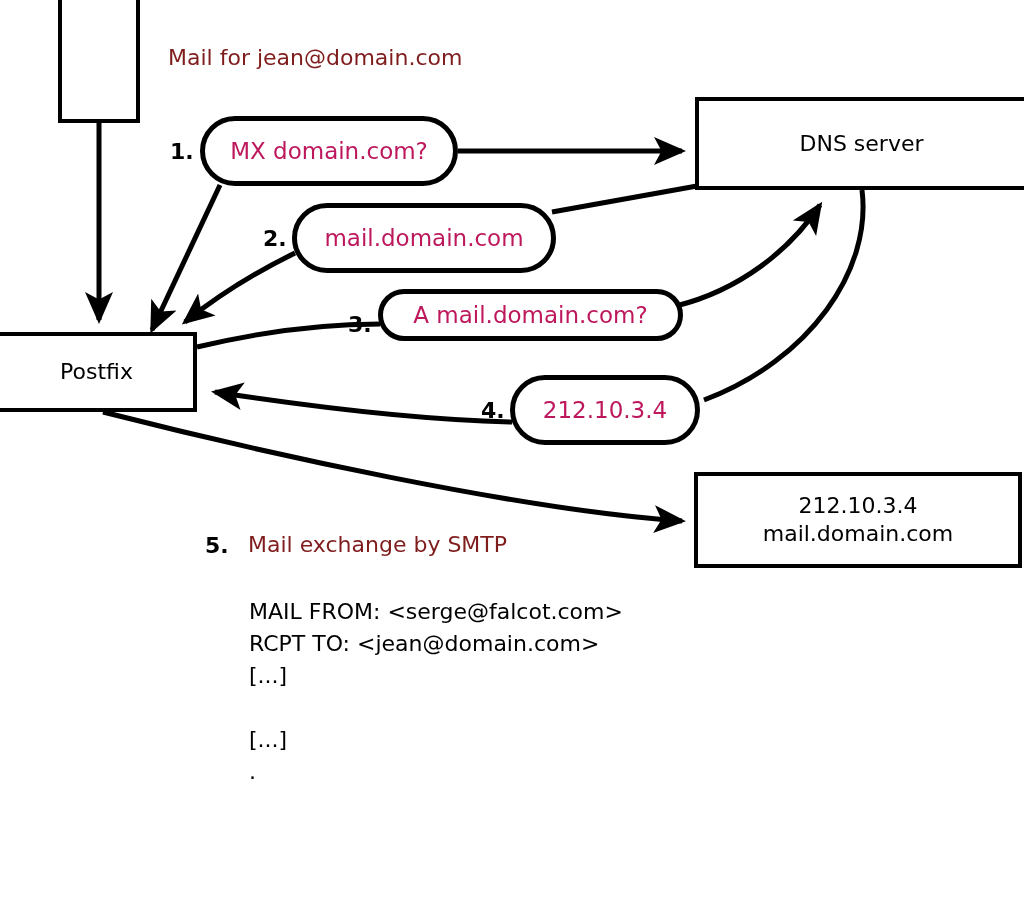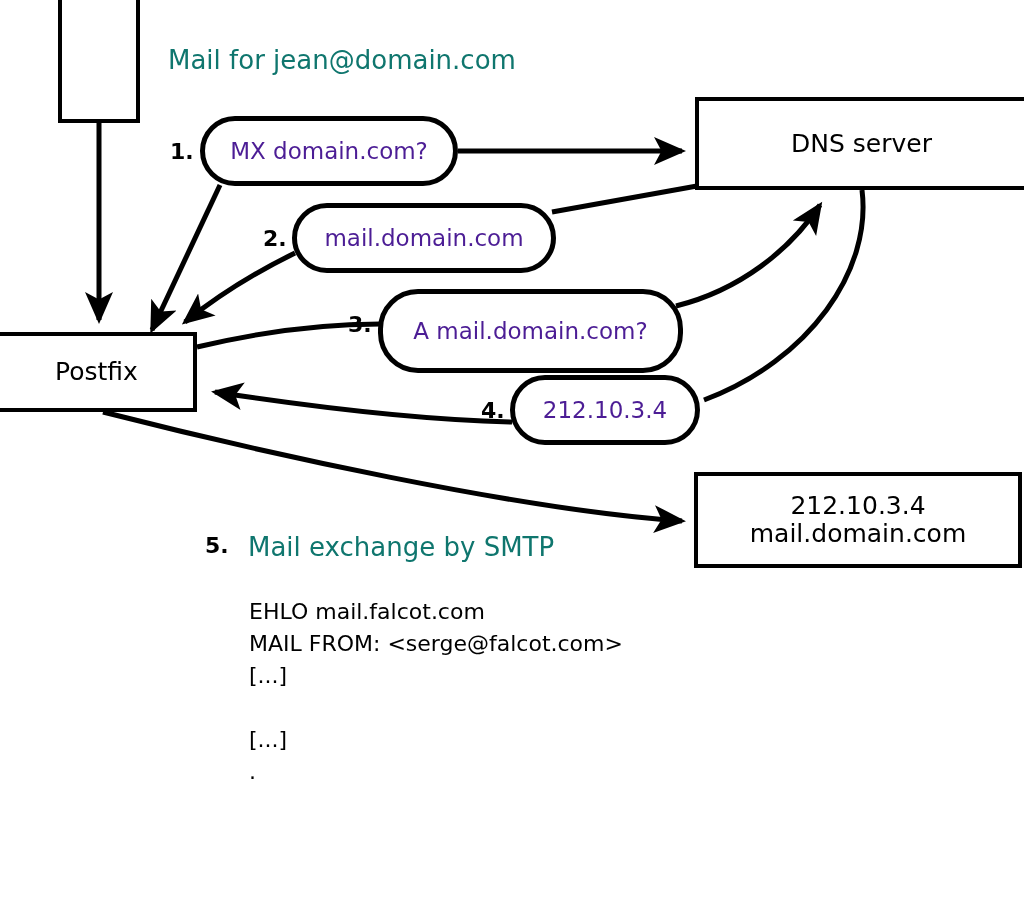--- a/index.html
+++ b/index.html
@@ -31,53 +31,53 @@
     box-sizing: border-box;
     background: #ffffff;
     border: 4px solid #000000;
     display: flex;
     flex-direction: column;
     align-items: center;
     justify-content: center;
     z-index: 3;
   }
   .node-box .line {
-    font-size: 25px;
+    font-size: 22px;
     line-height: 28px;
     white-space: nowrap;
     color: #000000;
   }
   .bubble {
     position: absolute;
     box-sizing: border-box;
     background: #ffffff;
     border: 5px solid #000000;
     border-radius: 40px;
     display: flex;
     align-items: center;
     justify-content: center;
     z-index: 4;
   }
   .bubble span {
     font-size: 23px;
     white-space: nowrap;
-    color: #4c1d95;
+    color: #be185d;
   }
   .step-num {
     position: absolute;
     font-size: 22px;
     font-weight: bold;
     color: #000000;
     z-index: 5;
     white-space: nowrap;
   }
   .plain-label {
     position: absolute;
-    font-size: 26px;
-    color: #0f766e;
+    font-size: 22px;
+    color: #7f1d1d;
     white-space: nowrap;
     z-index: 5;
   }
   .transcript {
     position: absolute;
     z-index: 5;
   }
   .transcript div {
     font-size: 22px;
     line-height: 32px;
@@ -141,34 +141,34 @@
   <div class="bubble" style="left:200px; top:116px; width:258px; height:70px;">
     <span>MX domain.com?</span>
   </div>
 
   <div class="step-num" style="left:263px; top:226px;">2.</div>
   <div class="bubble" style="left:292px; top:203px; width:264px; height:70px;">
     <span>mail.domain.com</span>
   </div>
 
   <div class="step-num" style="left:348px; top:312px;">3.</div>
-  <div class="bubble" style="left:378px; top:289px; width:305px; height:84px;">
+  <div class="bubble" style="left:378px; top:289px; width:305px; height:52px;">
     <span>A mail.domain.com?</span>
   </div>
 
   <div class="step-num" style="left:481px; top:398px;">4.</div>
   <div class="bubble" style="left:510px; top:375px; width:190px; height:70px;">
     <span>212.10.3.4</span>
   </div>
 
   <div class="step-num" style="left:205px; top:533px;">5.</div>
   <div class="plain-label" style="left:248px; top:532px;">Mail exchange by SMTP</div>
 
   <div class="transcript" style="left:249px; top:596px;">
-    <div>EHLO mail.falcot.com</div>
     <div>MAIL FROM: &lt;serge@falcot.com&gt;</div>
+    <div>RCPT TO: &lt;jean@domain.com&gt;</div>
     <div>[...]</div>
     <div></div>
     <div>[...]</div>
     <div>.</div>
   </div>
 
 </div>
 
 </body></html>

